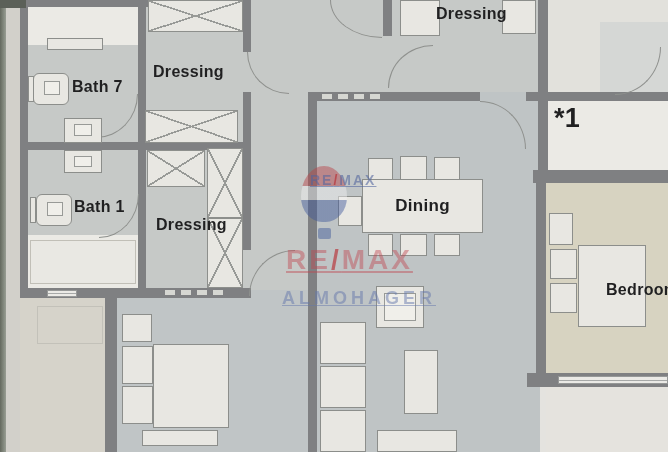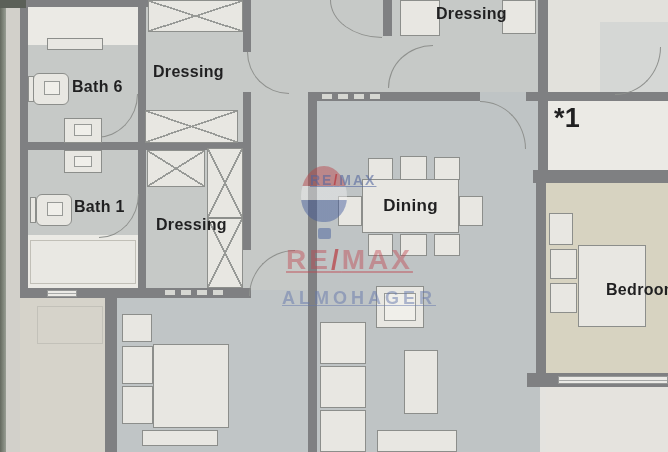--- a/index.html
+++ b/index.html
@@ -127,21 +127,21 @@
   <div class="furn" style="left:400px;top:156px;width:27px;height:24px;"></div>
   <div class="furn" style="left:434px;top:157px;width:26px;height:23px;"></div>
 
   <div class="furn" style="left:338px;top:196px;width:24px;height:30px;"></div>
   <div class="furn" style="left:459px;top:196px;width:24px;height:30px;"></div>
 
   <div class="furn" style="left:368px;top:234px;width:25px;height:22px;"></div>
   <div class="furn" style="left:400px;top:234px;width:27px;height:22px;"></div>
   <div class="furn" style="left:434px;top:234px;width:26px;height:22px;"></div>
 
-  <div class="furn" style="left:362px;top:179px;width:97px;height:54px;display:flex;align-items:center;justify-content:center;">
+  <div class="furn" style="left:362px;top:179px;width:121px;height:54px;display:flex;align-items:center;justify-content:center;">
     <span class="lbl" style="position:static;font-size:17px;">Dining</span>
   </div>
 
   <div class="furn" style="left:376px;top:286px;width:48px;height:42px;">
     <div class="inner" style="left:7px;top:6px;width:32px;height:28px;"></div>
   </div>
 
   <div class="furn" style="left:404px;top:350px;width:34px;height:64px;"></div>
 
   <div class="furn" style="left:320px;top:322px;width:46px;height:42px;"></div>
@@ -170,21 +170,21 @@
   </div>
   <div class="furn" style="left:64px;top:118px;width:38px;height:25px;">
     <div class="inner" style="left:9px;top:5px;width:18px;height:12px;"></div>
   </div>
   <div class="furn" style="left:64px;top:150px;width:38px;height:23px;">
     <div class="inner" style="left:9px;top:5px;width:18px;height:11px;"></div>
   </div>
   <div class="furn-light" style="left:30px;top:240px;width:106px;height:44px;"></div>
 
   <div class="lbl" style="left:436px;top:5px;">Dressing</div>
-  <div class="lbl" style="left:72px;top:78px;">Bath 6</div>
+  <div class="lbl" style="left:72px;top:78px;">Bath 7</div>
   <div class="lbl" style="left:153px;top:63px;">Dressing</div>
   <div class="lbl" style="left:74px;top:198px;">Bath 1</div>
   <div class="lbl" style="left:156px;top:216px;">Dressing</div>
   <div class="lbl" style="left:606px;top:281px;">Bedroom</div>
   <div class="lbl" style="left:554px;top:103px;font-size:27px;">*1</div>
 
   <div class="balloon"></div>
   <div class="basket"></div>
   <div class="wm wm-small" style="left:310px;top:172px;">
     <span>RE</span><span class="slash">/</span><span>MAX</span>

